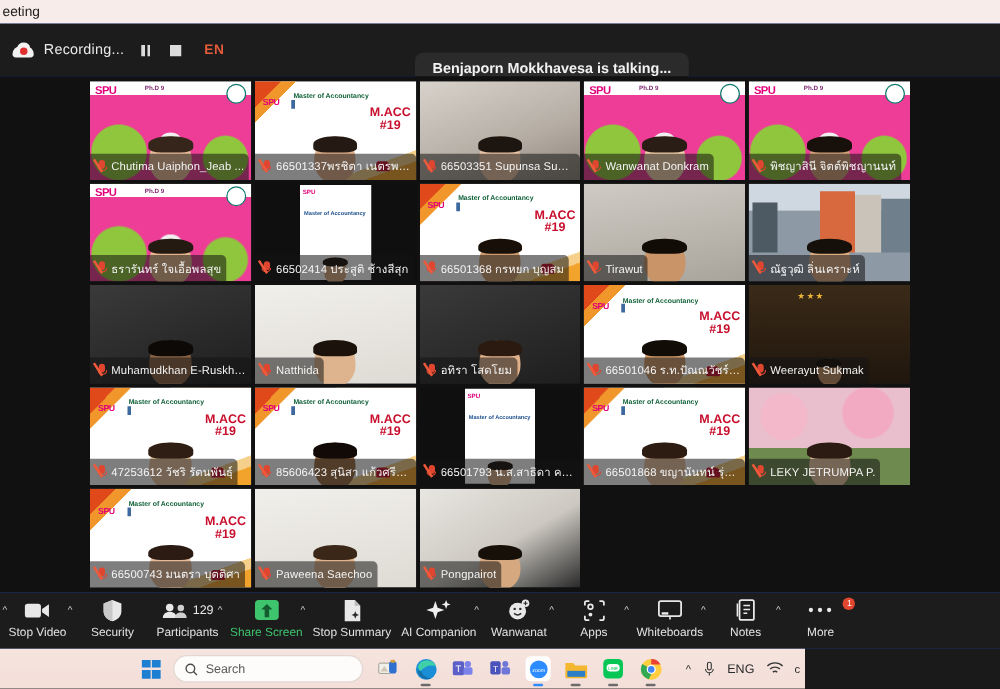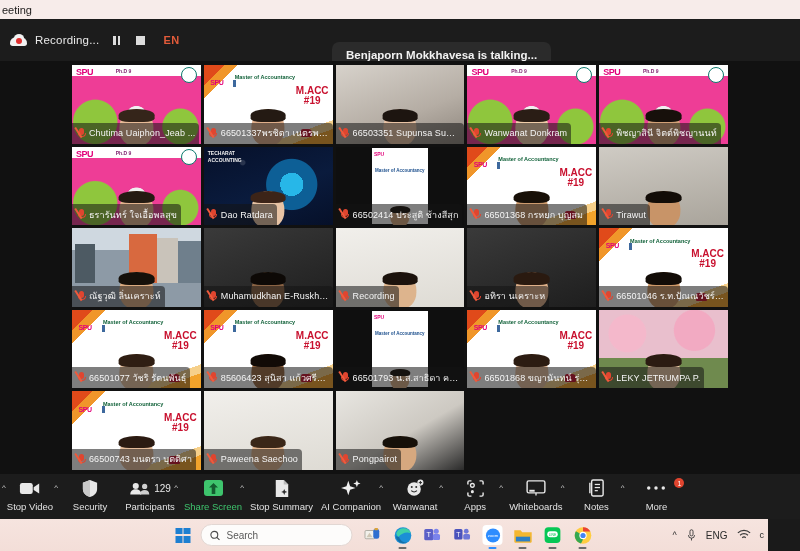--- a/index.html
+++ b/index.html
@@ -270,21 +270,21 @@
     font-size:7px; border-radius:50%; width:10px; height:10px;
     display:flex; align-items:center; justify-content:center;
   }
   .share-sq {
     width:19px; height:16px; background:#3ec46d; border-radius:3px;
     display:flex; align-items:center; justify-content:center;
   }
 
   
   .taskbar {
-    position: absolute; left: 0; top: 519px; width: 768px; height: 32px;
+    position: absolute; left: 0; top: 519px; width: 644px; height: 32px;
     background: linear-gradient(180deg,#f6e4df,#f3ded8);
     display: flex; align-items: center;
   }
   .tb-center {
     position:absolute; left:50%; transform:translateX(-50%);
     display:flex; align-items:center; gap: 10px;
   }
   .win-logo { display:grid; grid-template-columns:1fr 1fr; grid-template-rows:1fr 1fr; gap:1.5px; width:15px; height:15px; }
   .win-logo i { background:#1d7fd1; display:block; }
   .searchbox {
@@ -484,44 +484,20 @@
               <span class="mic-muted">
                 <i class="body"></i>
                 <i class="arc"></i>
                 <i class="slash"></i>
               </span>
               <span class="nm">ธรารันทร์ ใจเอื้อพลสุข</span>
             </div>
           </div>
           <div class="tile">
             <div class="video">
-              <div class="bg-galaxy">
-                <span class="tl">TECHARAT<br>ACCOUNTING</span>
-              </div>
-              <div class="person-wrap">
-                <div class="person" style="--skin:#e7c3a4;--hair:#3c2418;--shirt:#cbb59c;">
-                  <div style="position:relative;">
-                    <div class="head"></div>
-                    <div class="hair"></div>
-                  </div>
-                  <div class="torso"></div>
-                </div>
-              </div>
-            </div>
-            <div class="namebar">
-              <span class="mic-muted">
-                <i class="body"></i>
-                <i class="arc"></i>
-                <i class="slash"></i>
-              </span>
-              <span class="nm">Dao Ratdara</span>
-            </div>
-          </div>
-          <div class="tile">
-            <div class="video">
               <div class="bg-card-white">
                 <div class="card">
                   <span class="hd">SPU</span>
                   <span class="sub">Master of Accountancy</span>
                 </div>
               </div>
               <div class="person-wrap">
                 <div class="person" style="--skin:#d8a97f;--hair:#1a120c;--shirt:#eceae3;width:26%;">
                   <div style="position:relative;">
                     <div class="head"></div>
@@ -654,21 +630,21 @@
                   <div class="torso"></div>
                 </div>
               </div>
             </div>
             <div class="namebar">
               <span class="mic-muted">
                 <i class="body"></i>
                 <i class="arc"></i>
                 <i class="slash"></i>
               </span>
-              <span class="nm">Recording</span>
+              <span class="nm">Natthida</span>
             </div>
           </div>
           <div class="tile">
             <div class="video">
               <div class="bg-dark"></div>
               <div class="person-wrap">
                 <div class="person" style="--skin:#dfb089;--hair:#2a1a10;--shirt:#231c17;">
                   <div style="position:relative;">
                     <div class="head"></div>
                     <div class="hair"></div>
@@ -676,21 +652,21 @@
                   <div class="torso"></div>
                 </div>
               </div>
             </div>
             <div class="namebar">
               <span class="mic-muted">
                 <i class="body"></i>
                 <i class="arc"></i>
                 <i class="slash"></i>
               </span>
-              <span class="nm">อทิรา นเคราะห</span>
+              <span class="nm">อทิรา โสดโยม</span>
             </div>
           </div>
           <div class="tile">
             <div class="video">
               <div class="bg-macc">
                 <span class="spu">SPU</span>
                 <span class="soa"></span>
                 <span class="hdr">Master of Accountancy</span>
                 <span class="mtxt">
                   <span>M.ACC</span>
@@ -712,20 +688,44 @@
               <span class="mic-muted">
                 <i class="body"></i>
                 <i class="arc"></i>
                 <i class="slash"></i>
               </span>
               <span class="nm">66501046 ร.ท.ปัณณวัชร์ ไช...</span>
             </div>
           </div>
           <div class="tile">
             <div class="video">
+              <div class="bg-trophy">
+                <span class="stars">★★★</span>
+              </div>
+              <div class="person-wrap">
+                <div class="person" style="--skin:#c08f61;--hair:#120b06;--shirt:#2e6fb0;width:26%;">
+                  <div style="position:relative;">
+                    <div class="head"></div>
+                    <div class="hair"></div>
+                  </div>
+                  <div class="torso"></div>
+                </div>
+              </div>
+            </div>
+            <div class="namebar">
+              <span class="mic-muted">
+                <i class="body"></i>
+                <i class="arc"></i>
+                <i class="slash"></i>
+              </span>
+              <span class="nm">Weerayut Sukmak</span>
+            </div>
+          </div>
+          <div class="tile">
+            <div class="video">
               <div class="bg-macc">
                 <span class="spu">SPU</span>
                 <span class="soa"></span>
                 <span class="hdr">Master of Accountancy</span>
                 <span class="mtxt">
                   <span>M.ACC</span>
                   <span>#19</span>
                 </span>
                 <span class="bike"></span>
               </div>
@@ -738,21 +738,21 @@
                   <div class="torso"></div>
                 </div>
               </div>
             </div>
             <div class="namebar">
               <span class="mic-muted">
                 <i class="body"></i>
                 <i class="arc"></i>
                 <i class="slash"></i>
               </span>
-              <span class="nm">66501077 วัชริ รัตนพันธุ์</span>
+              <span class="nm">47253612 วัชริ รัตนพันธุ์</span>
             </div>
           </div>
           <div class="tile">
             <div class="video">
               <div class="bg-macc">
                 <span class="spu">SPU</span>
                 <span class="soa"></span>
                 <span class="hdr">Master of Accountancy</span>
                 <span class="mtxt">
                   <span>M.ACC</span>

